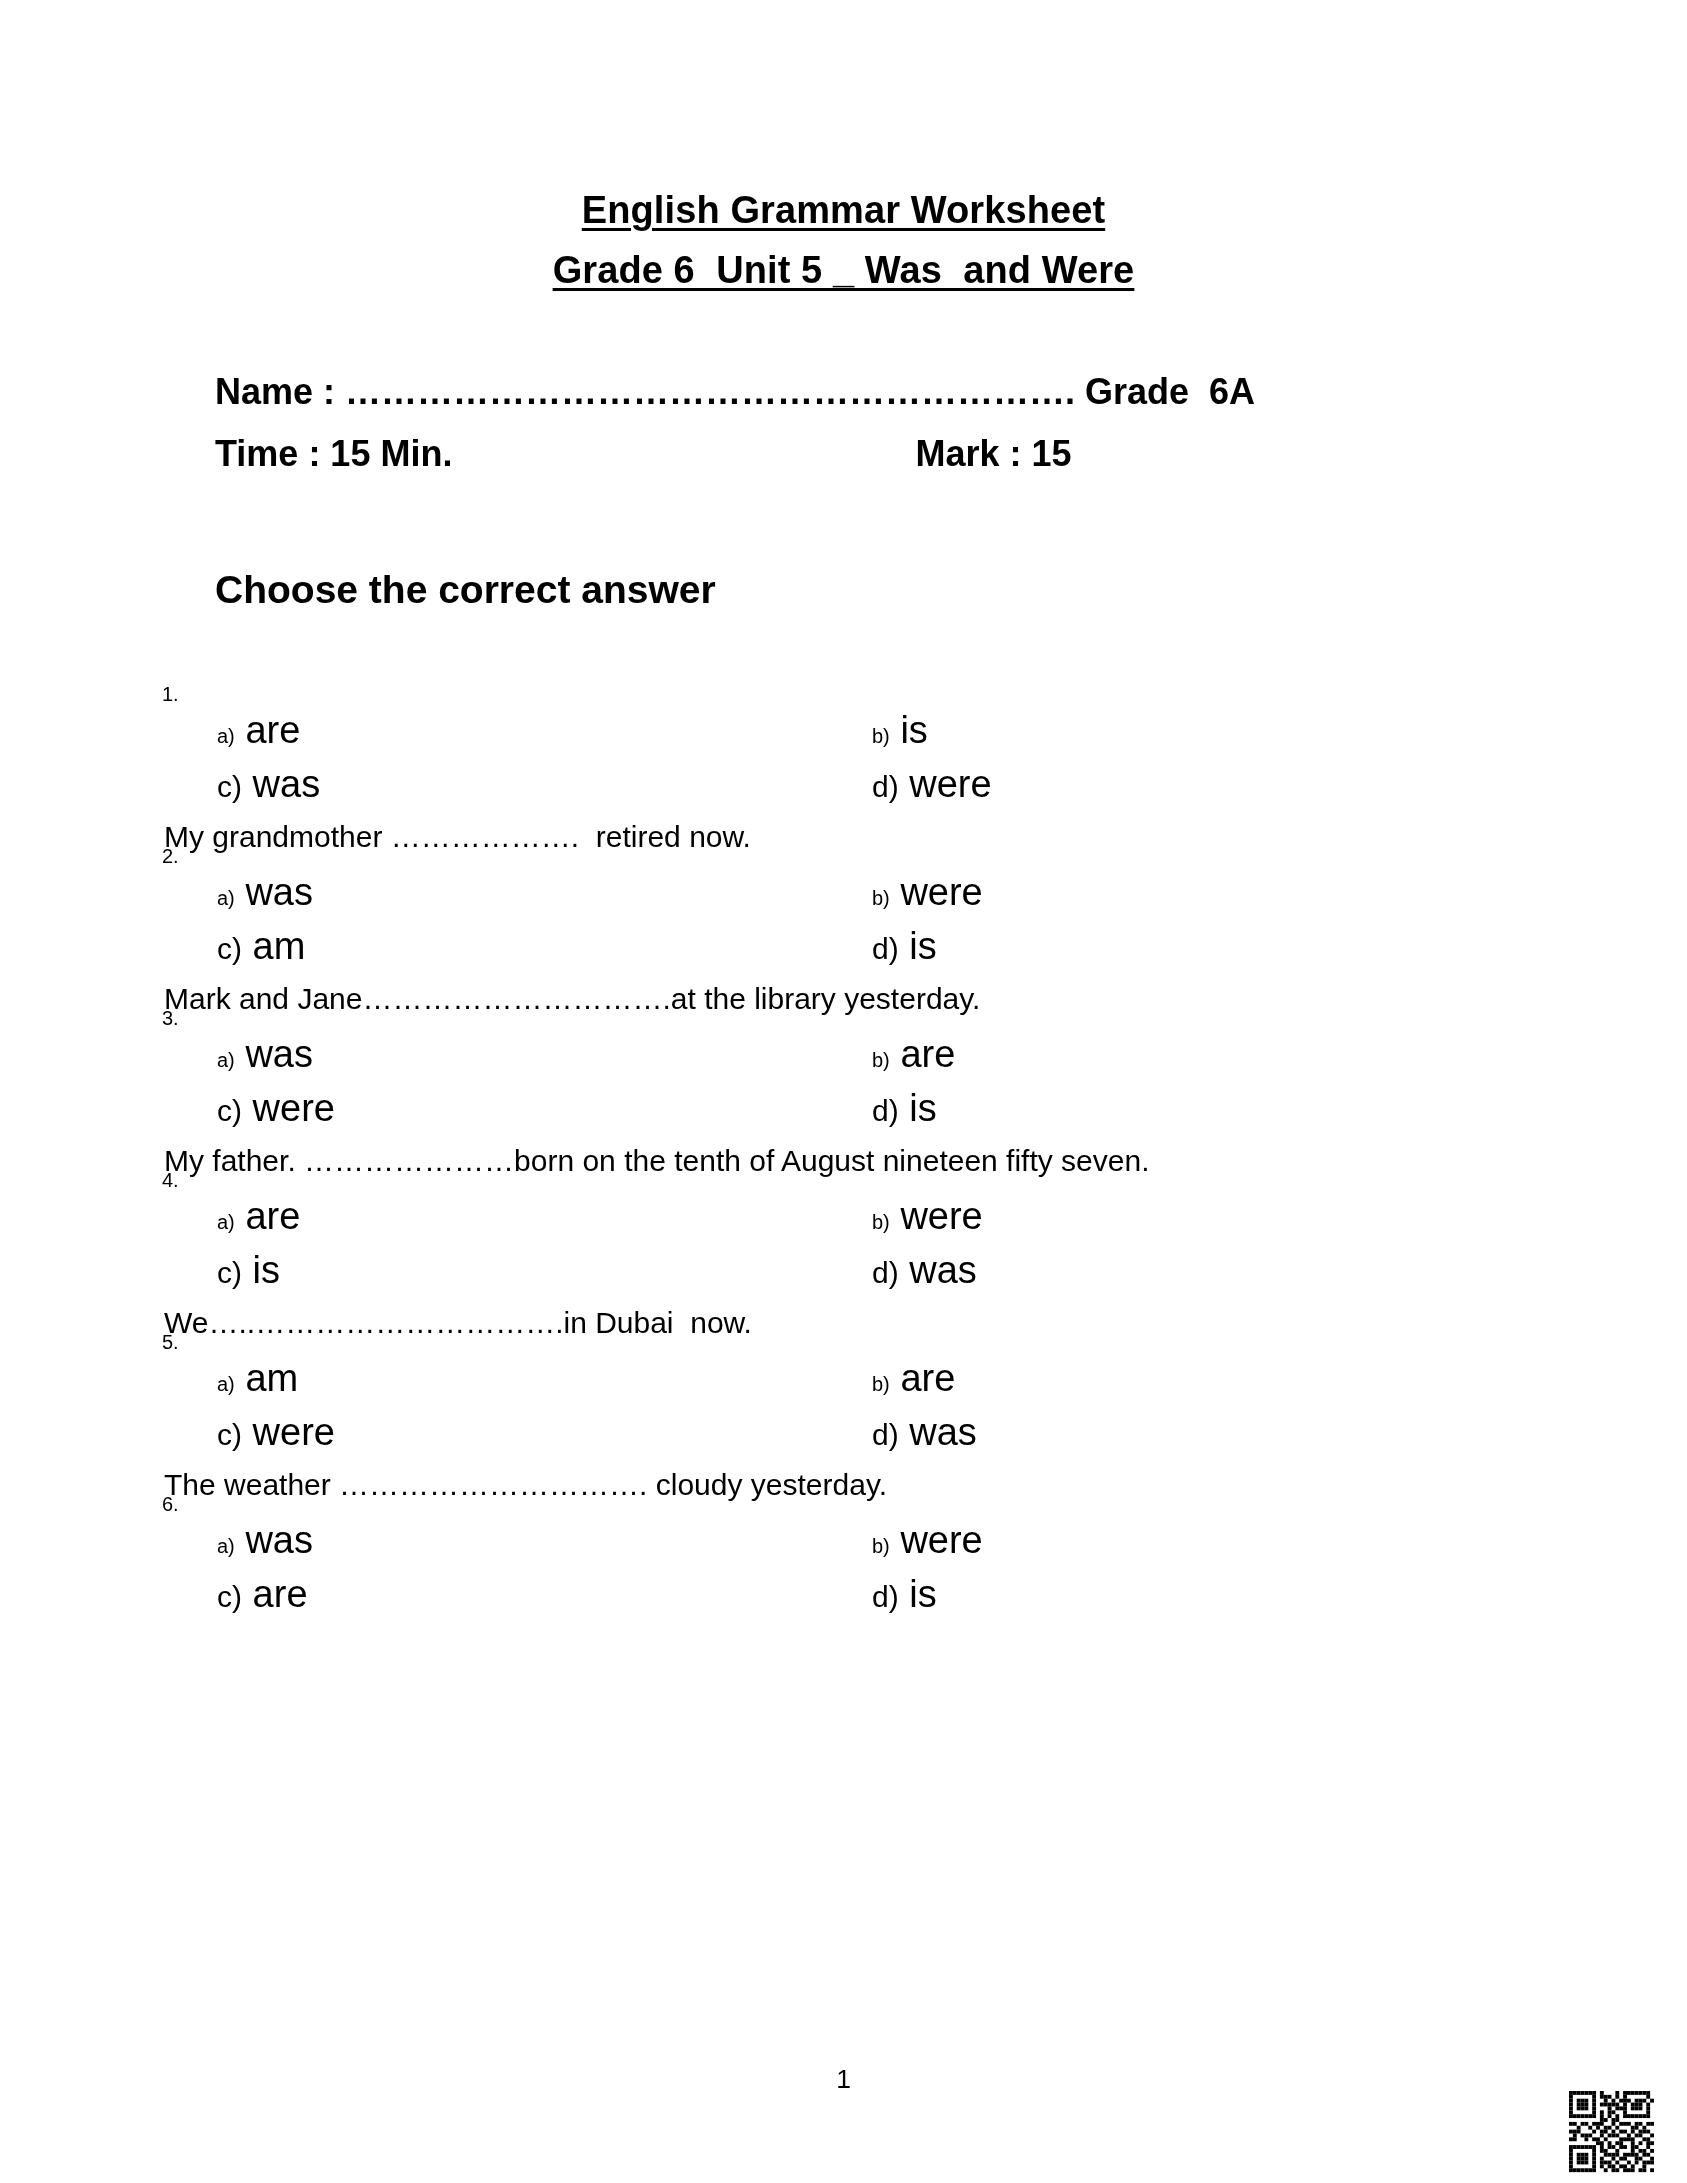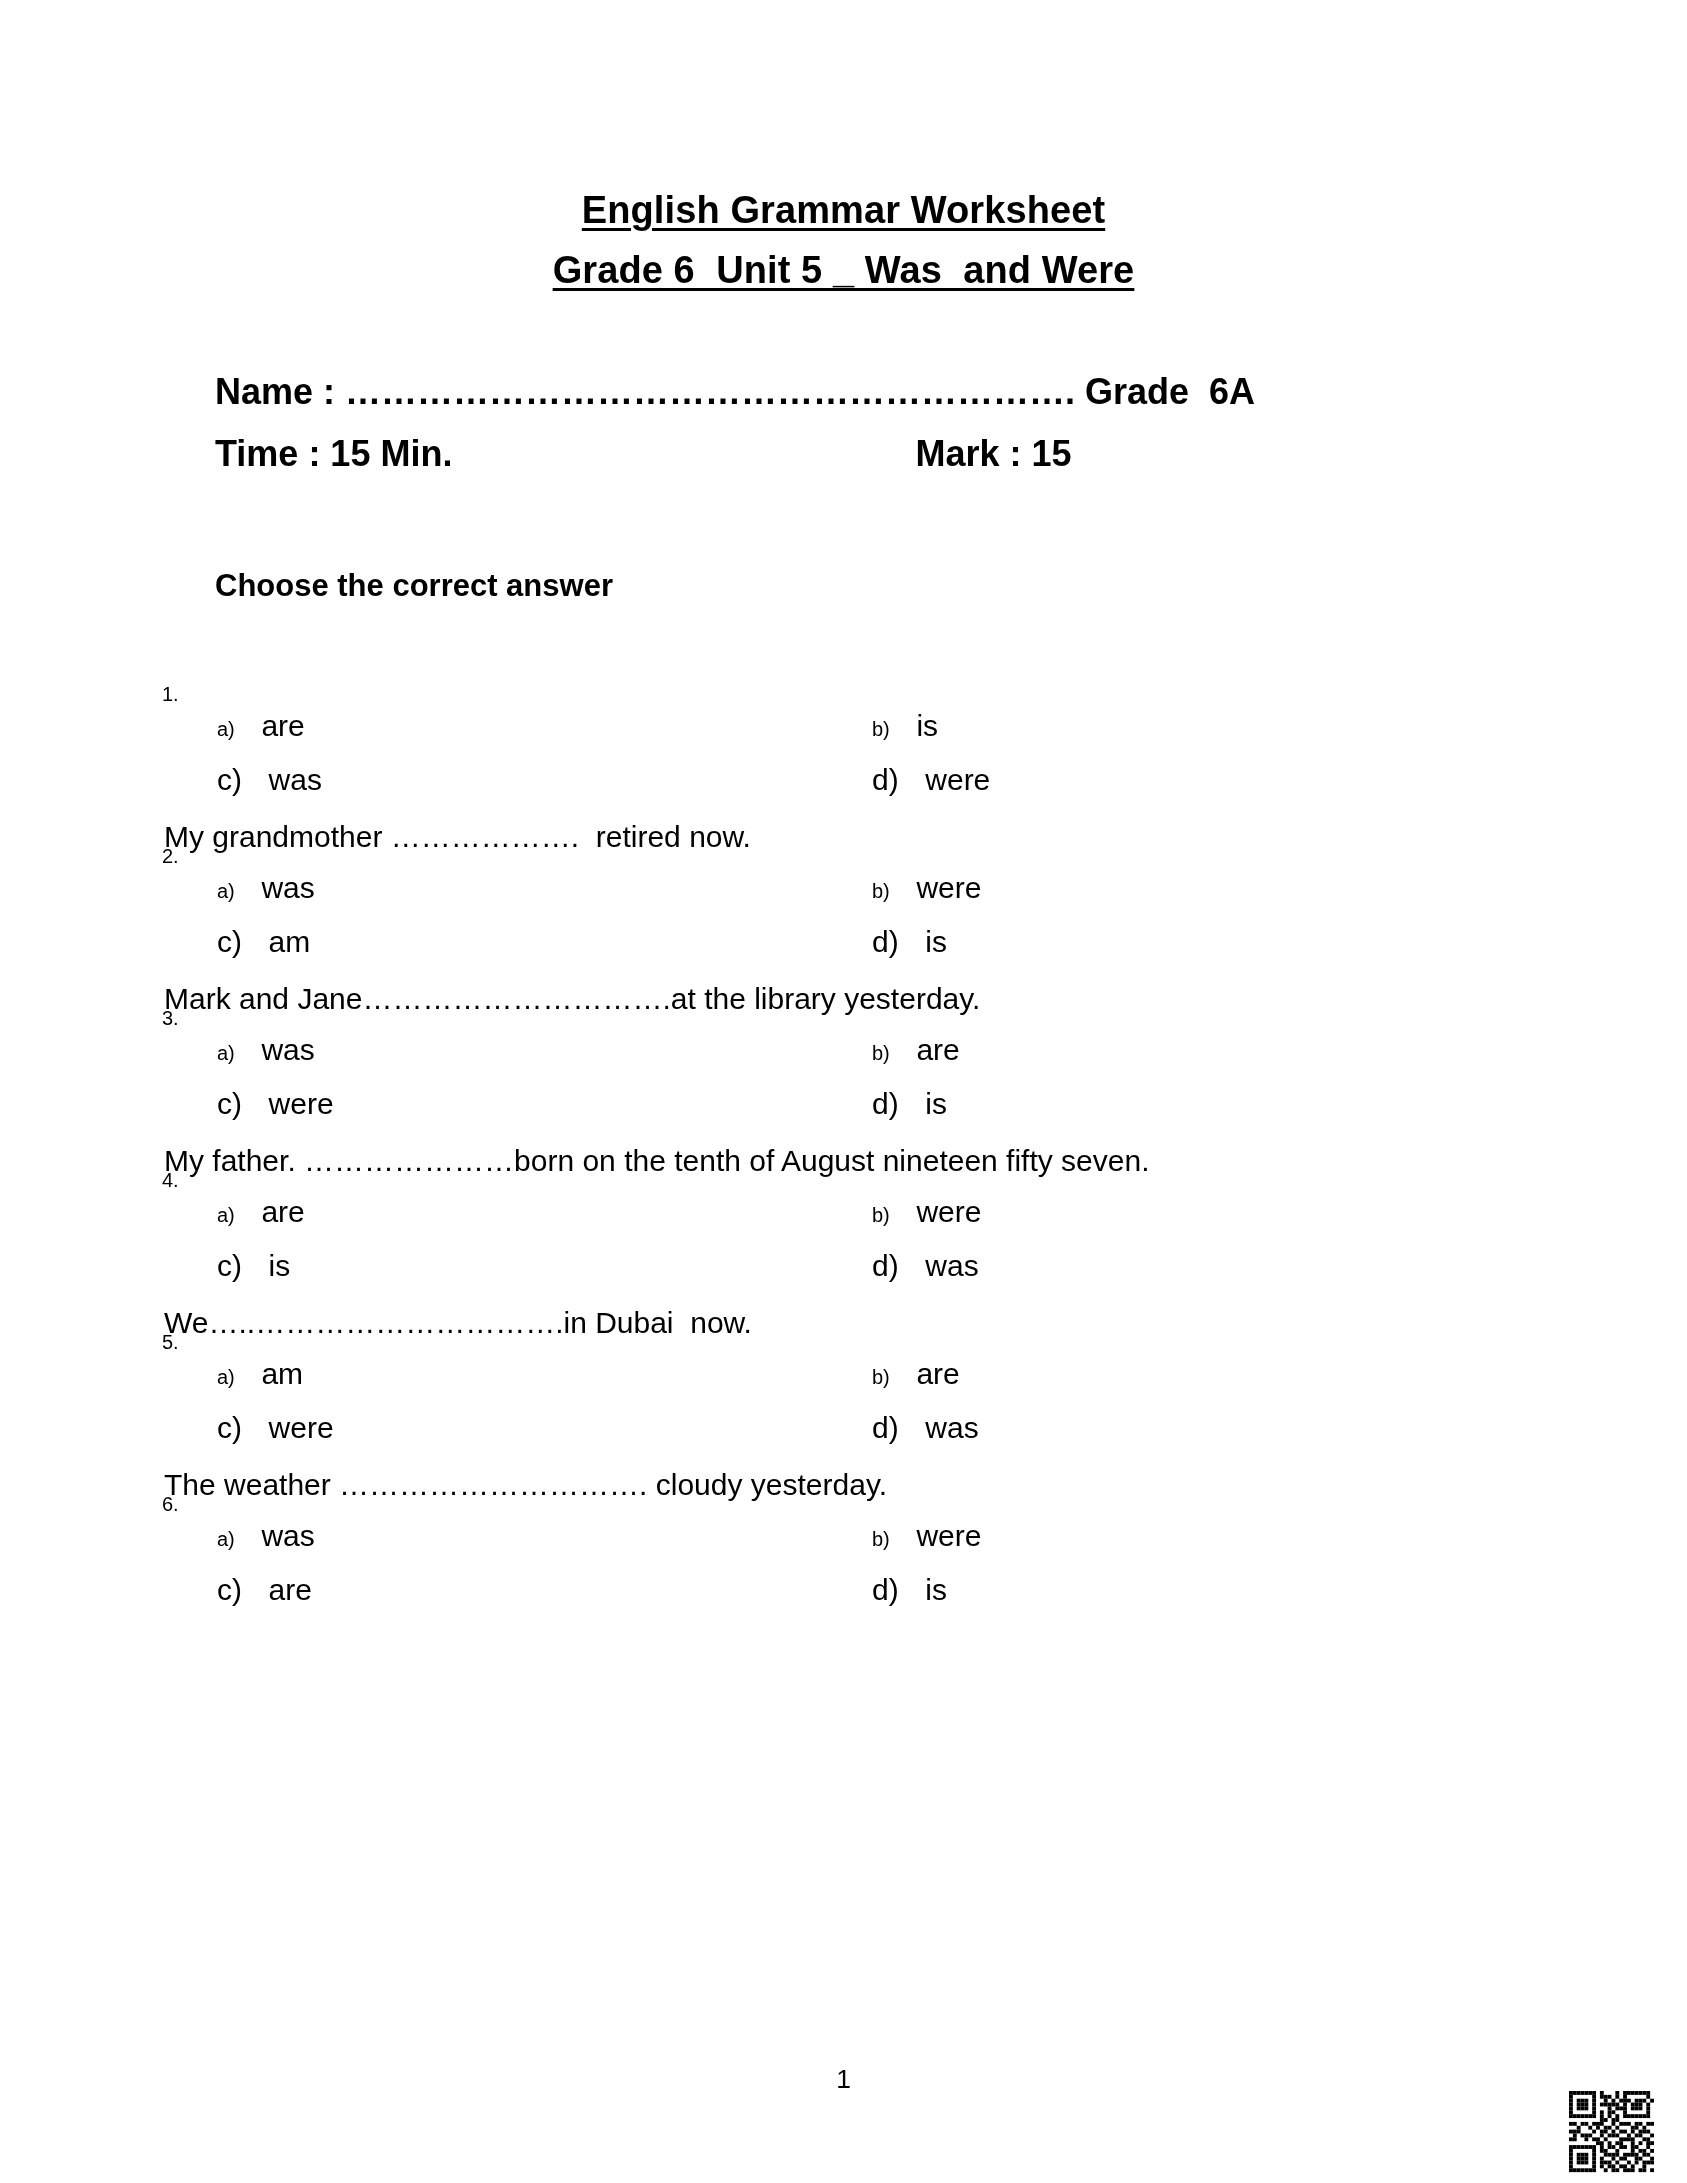--- a/index.html
+++ b/index.html
@@ -64,21 +64,21 @@
   .spacer-wide {
     display: inline-block;
     width: 463px;
   }
 
   
   .section-heading {
     position: absolute;
     left: 215px;
     top: 568px;
-    font-size: 31px;
+    font-size: 39px;
     font-weight: bold;
     white-space: pre;
   }
 
   
   .questions {
     position: absolute;
     left: 0;
     top: 655px;
     width: 1687px;
@@ -123,23 +123,22 @@
   .opt-a { width: 655px; }
   .opt-label-small {
     font-size: 20px;
     white-space: pre;
   }
   .opt-label {
     font-size: 30px;
     white-space: pre;
   }
   .opt-text {
-    font-size: 30px;
-    white-space: pre;
-    margin-left: 16px;
+    font-size: 38px;
+    white-space: pre;
   }
 
   
   .page-number {
     position: absolute;
     left: 0;
     top: 2064px;
     width: 1687px;
     text-align: center;
     font-size: 26.5px;

